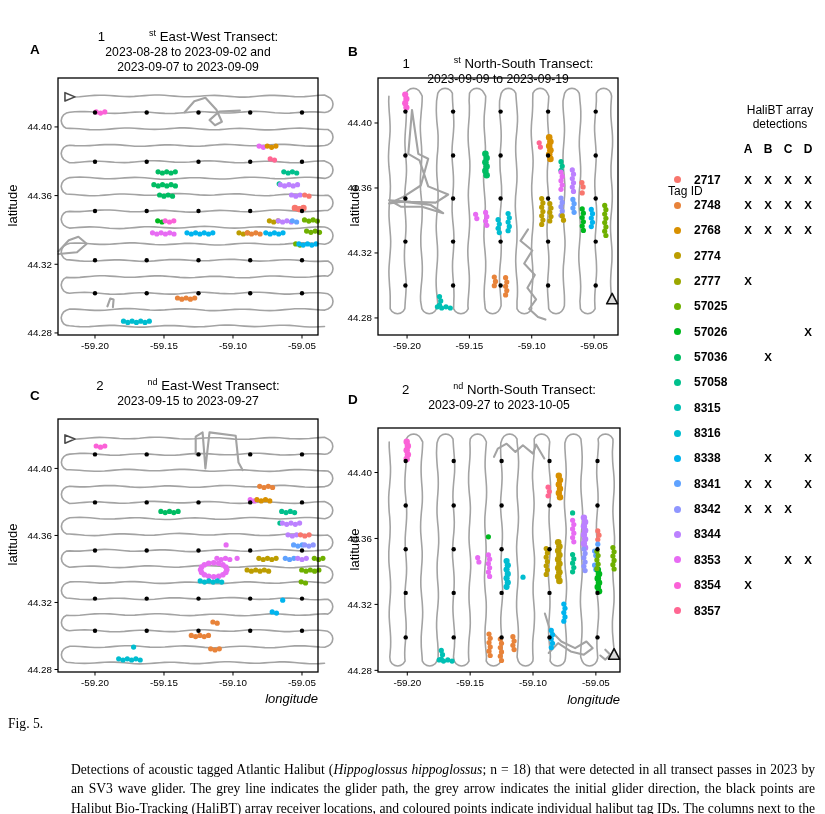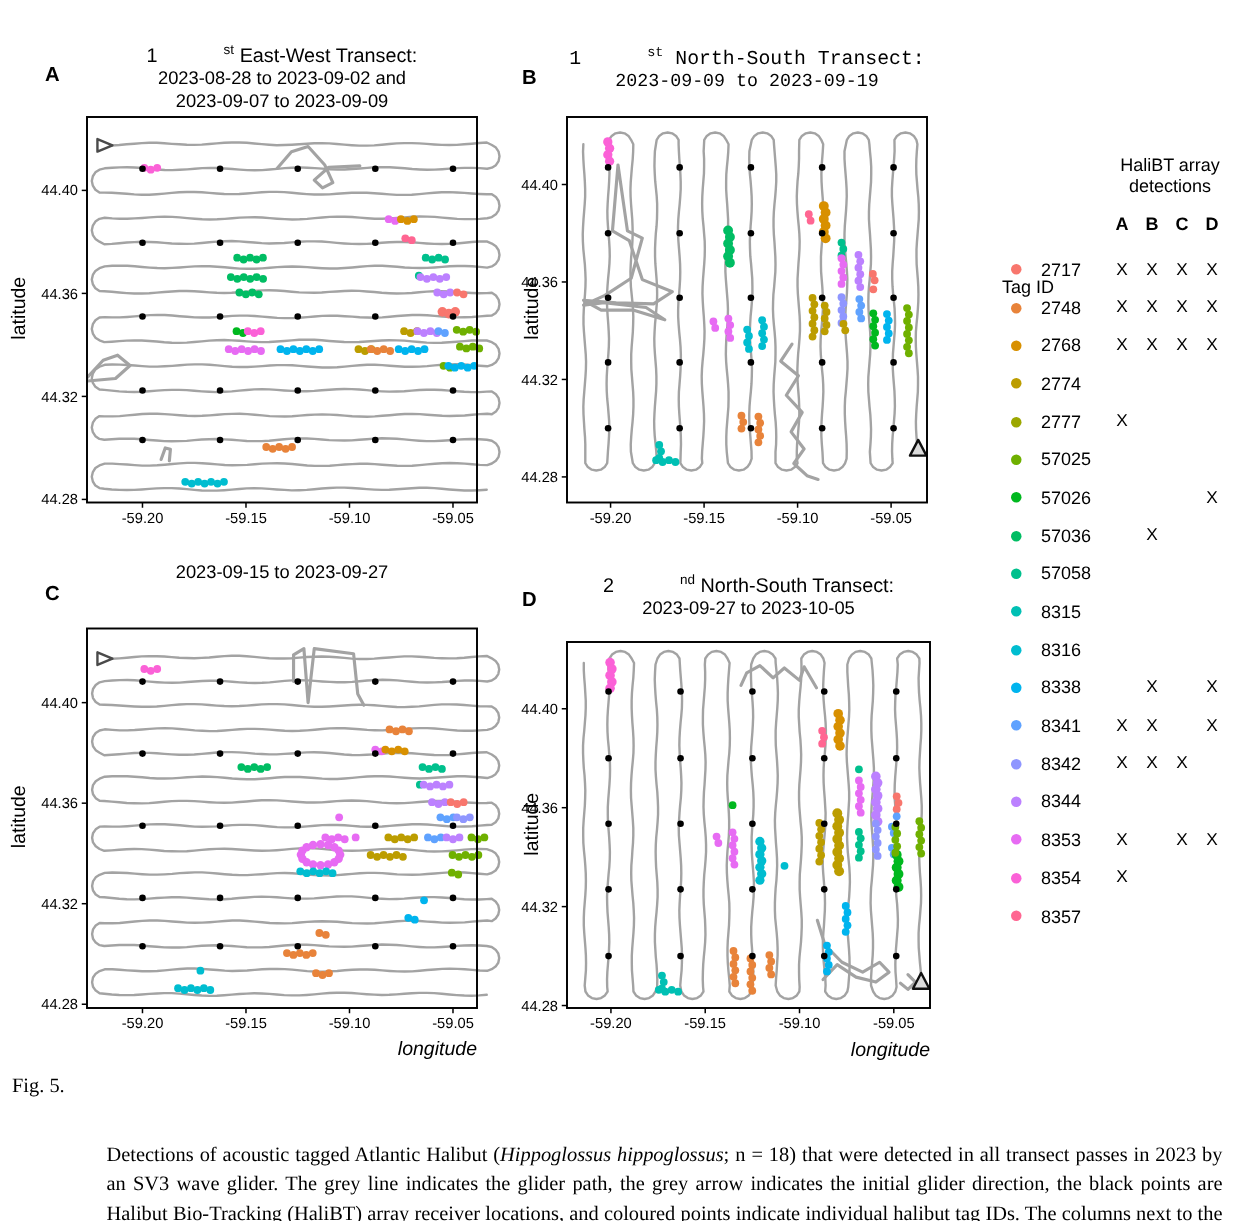--- a/index.html
+++ b/index.html
@@ -707,25 +707,26 @@
   <div class="abs pletter" style="left:30px;top:42px;">A</div>
   <div class="abs pletter" style="left:348px;top:44px;">B</div>
   <div class="abs pletter" style="left:30px;top:388px;">C</div>
   <div class="abs pletter" style="left:348px;top:392px;">D</div>
 
   <div class="abs" style="left:58px;top:25px;width:260px;">
     <div class="ptitle"><span>1</span><sup>st</sup><span> East-West Transect:</span></div>
     <div class="pdate">2023-08-28 to 2023-09-02 and</div>
     <div class="pdate">2023-09-07 to 2023-09-09</div>
   </div>
-  <div class="abs" style="left:378px;top:27px;width:240px;font-family:Liberation Mono, monospace;">
+  <div class="abs" style="left:378px;top:52px;width:240px;">
     <div class="ptitle"><span>1</span><sup>st</sup><span> North-South Transect:</span></div>
     <div class="pdate">2023-09-09 to 2023-09-19</div>
   </div>
   <div class="abs" style="left:58px;top:374px;width:260px;">
+    <div class="ptitle"><span>2</span><sup>nd</sup><span> East-West Transect:</span></div>
     <div class="pdate">2023-09-15 to 2023-09-27</div>
   </div>
   <div class="abs" style="left:378px;top:378px;width:242px;">
     <div class="ptitle"><span>2</span><sup>nd</sup><span> North-South Transect:</span></div>
     <div class="pdate">2023-09-27 to 2023-10-05</div>
   </div>
 
   <div class="abs ylab" style="left:-48px;top:198px;">latitude</div>
   <div class="abs ylab" style="left:294px;top:198px;">latitude</div>
   <div class="abs ylab" style="left:-48px;top:537px;">latitude</div>
@@ -739,21 +740,21 @@
   </div>
   <div class="abs ltag" style="left:668px;top:144px;">Tag ID</div>
   <div class="abs lrow" style="left:664px;top:136px;width:160px;">
     <span></span>
       <span></span>
     <span class="colhead">A</span>
     <span class="colhead">B</span>
     <span class="colhead">C</span>
     <span class="colhead">D</span>
   </div>
-  <div class="abs" id="legend-rows" style="left:664px;top:167px;width:160px;">
+  <div class="abs" id="legend-rows" style="left:664px;top:167px;width:160px;font-weight:bold;">
       <div class="lrow">
         <span class="ldot" style="background: rgb(248, 118, 109);"></span>
         <span class="lname">2717</span>
         <span class="lx">X</span>
         <span class="lx">X</span>
         <span class="lx">X</span>
         <span class="lx">X</span>
       </div>
       <div class="lrow">
         <span class="ldot" style="background: rgb(232, 131, 58);"></span>

